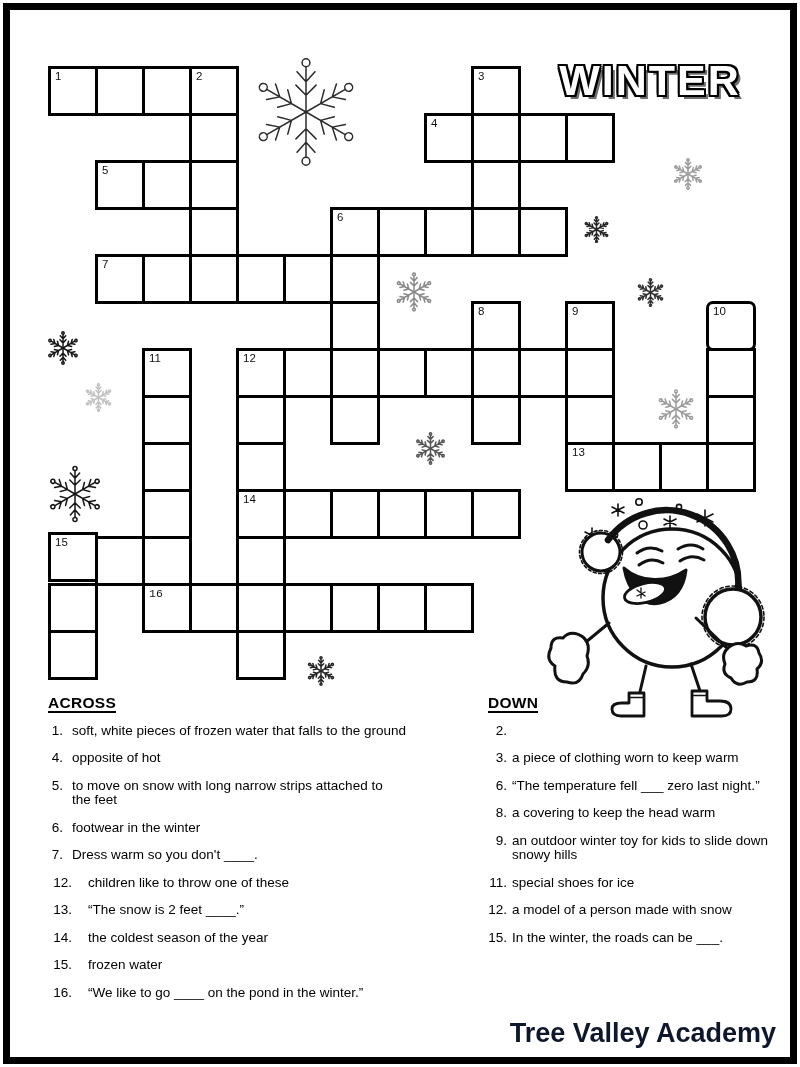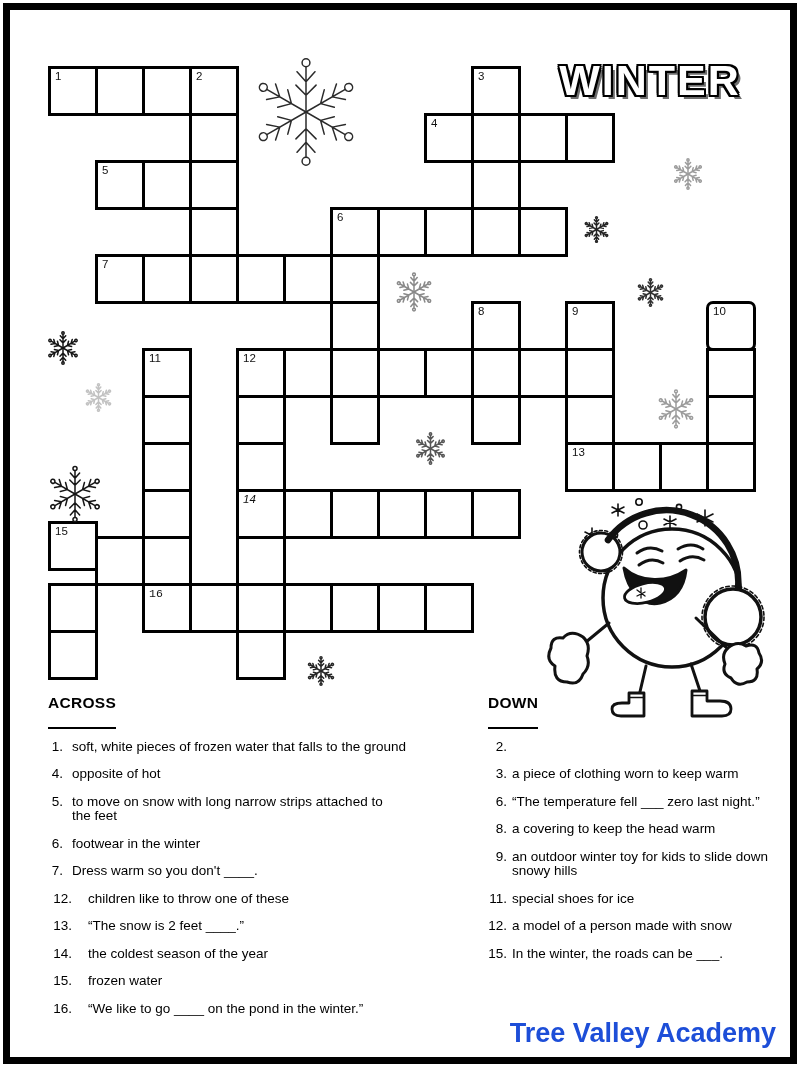--- a/index.html
+++ b/index.html
@@ -23,21 +23,21 @@
   .cnum{position:absolute;left:4px;top:1px;font-size:11.5px;line-height:13px;color:#111}
 
   
   .flake{position:absolute;fill:none;stroke-width:1.5;overflow:visible}
 
   
   .clue-col{position:absolute;top:696px;font-size:13.5px;line-height:14.5px}
   .clue-col.across{left:48px;width:400px}
   .clue-col.down{left:483px;width:297px}
   .clue-header{display:inline-block;font-size:15.5px;font-weight:700;
-        border-bottom:2px solid #000;padding-bottom:16px;margin-bottom:11px;letter-spacing:.3px}
+        border-bottom:2px solid #000;padding-bottom:0;margin-bottom:11px;letter-spacing:.3px}
   .down .clue-header{margin-left:5px}
   ul.clues{list-style:none;margin:0;padding:0}
   .clue{display:flex;margin-bottom:13px}
   .clue .num{text-align:right;box-sizing:border-box}
   .across .w1 .num{flex:0 0 24px;padding-right:9px}
   .across .w2 .num{flex:0 0 40px;padding-right:16px}
   .down .num{flex:0 0 29px;padding-right:5px}
   .clue .txt{white-space:pre-wrap}
   .across .txt{width:380px}
   .down .txt{width:256px;text-align:justify}
@@ -146,29 +146,29 @@
     <div class="cell" style="left: 706px; top: 395px;"></div>
     <div class="cell" style="left: 142px; top: 442px;"></div>
     <div class="cell" style="left: 236px; top: 442px;"></div>
     <div class="cell" style="left: 565px; top: 442px;">
       <span class="cnum">13</span>
     </div>
     <div class="cell" style="left: 612px; top: 442px;"></div>
     <div class="cell" style="left: 659px; top: 442px;"></div>
     <div class="cell" style="left: 706px; top: 442px;"></div>
     <div class="cell" style="left: 142px; top: 489px;"></div>
-    <div class="cell" style="left: 236px; top: 489px; font-style: italic;">
+    <div class="cell" style="left: 236px; top: 489px;">
       <span class="cnum">14</span>
     </div>
     <div class="cell" style="left: 283px; top: 489px;"></div>
     <div class="cell" style="left: 330px; top: 489px;"></div>
     <div class="cell" style="left: 377px; top: 489px;"></div>
     <div class="cell" style="left: 424px; top: 489px;"></div>
     <div class="cell" style="left: 471px; top: 489px;"></div>
-    <div class="cell" style="left: 48px; top: 521px;">
+    <div class="cell" style="left: 48px; top: 532px;">
       <span class="cnum">15</span>
     </div>
     <div class="cell" style="left: 95px; top: 536px;"></div>
     <div class="cell" style="left: 142px; top: 536px;"></div>
     <div class="cell" style="left: 236px; top: 536px;"></div>
     <div class="cell" style="left: 48px; top: 583px;"></div>
     <div class="cell" style="left: 142px; top: 583px; font-family: Liberation Mono, monospace;">
       <span class="cnum">16</span>
     </div>
     <div class="cell" style="left: 189px; top: 583px;"></div>
@@ -332,13 +332,13 @@
         <span class="num">12.</span>
         <span class="txt">a model of a person made with snow</span>
       </li>
       <li class="clue w2">
         <span class="num">15.</span>
         <span class="txt">In the winter, the roads can be ___.</span>
       </li>
     </ul>
 </div>
 
-<div class="brand" style="color: #1d4ed8;">Tree Valley Academy</div>
+<div class="brand" style="color: #0f172a;">Tree Valley Academy</div>
 
 </body></html>

